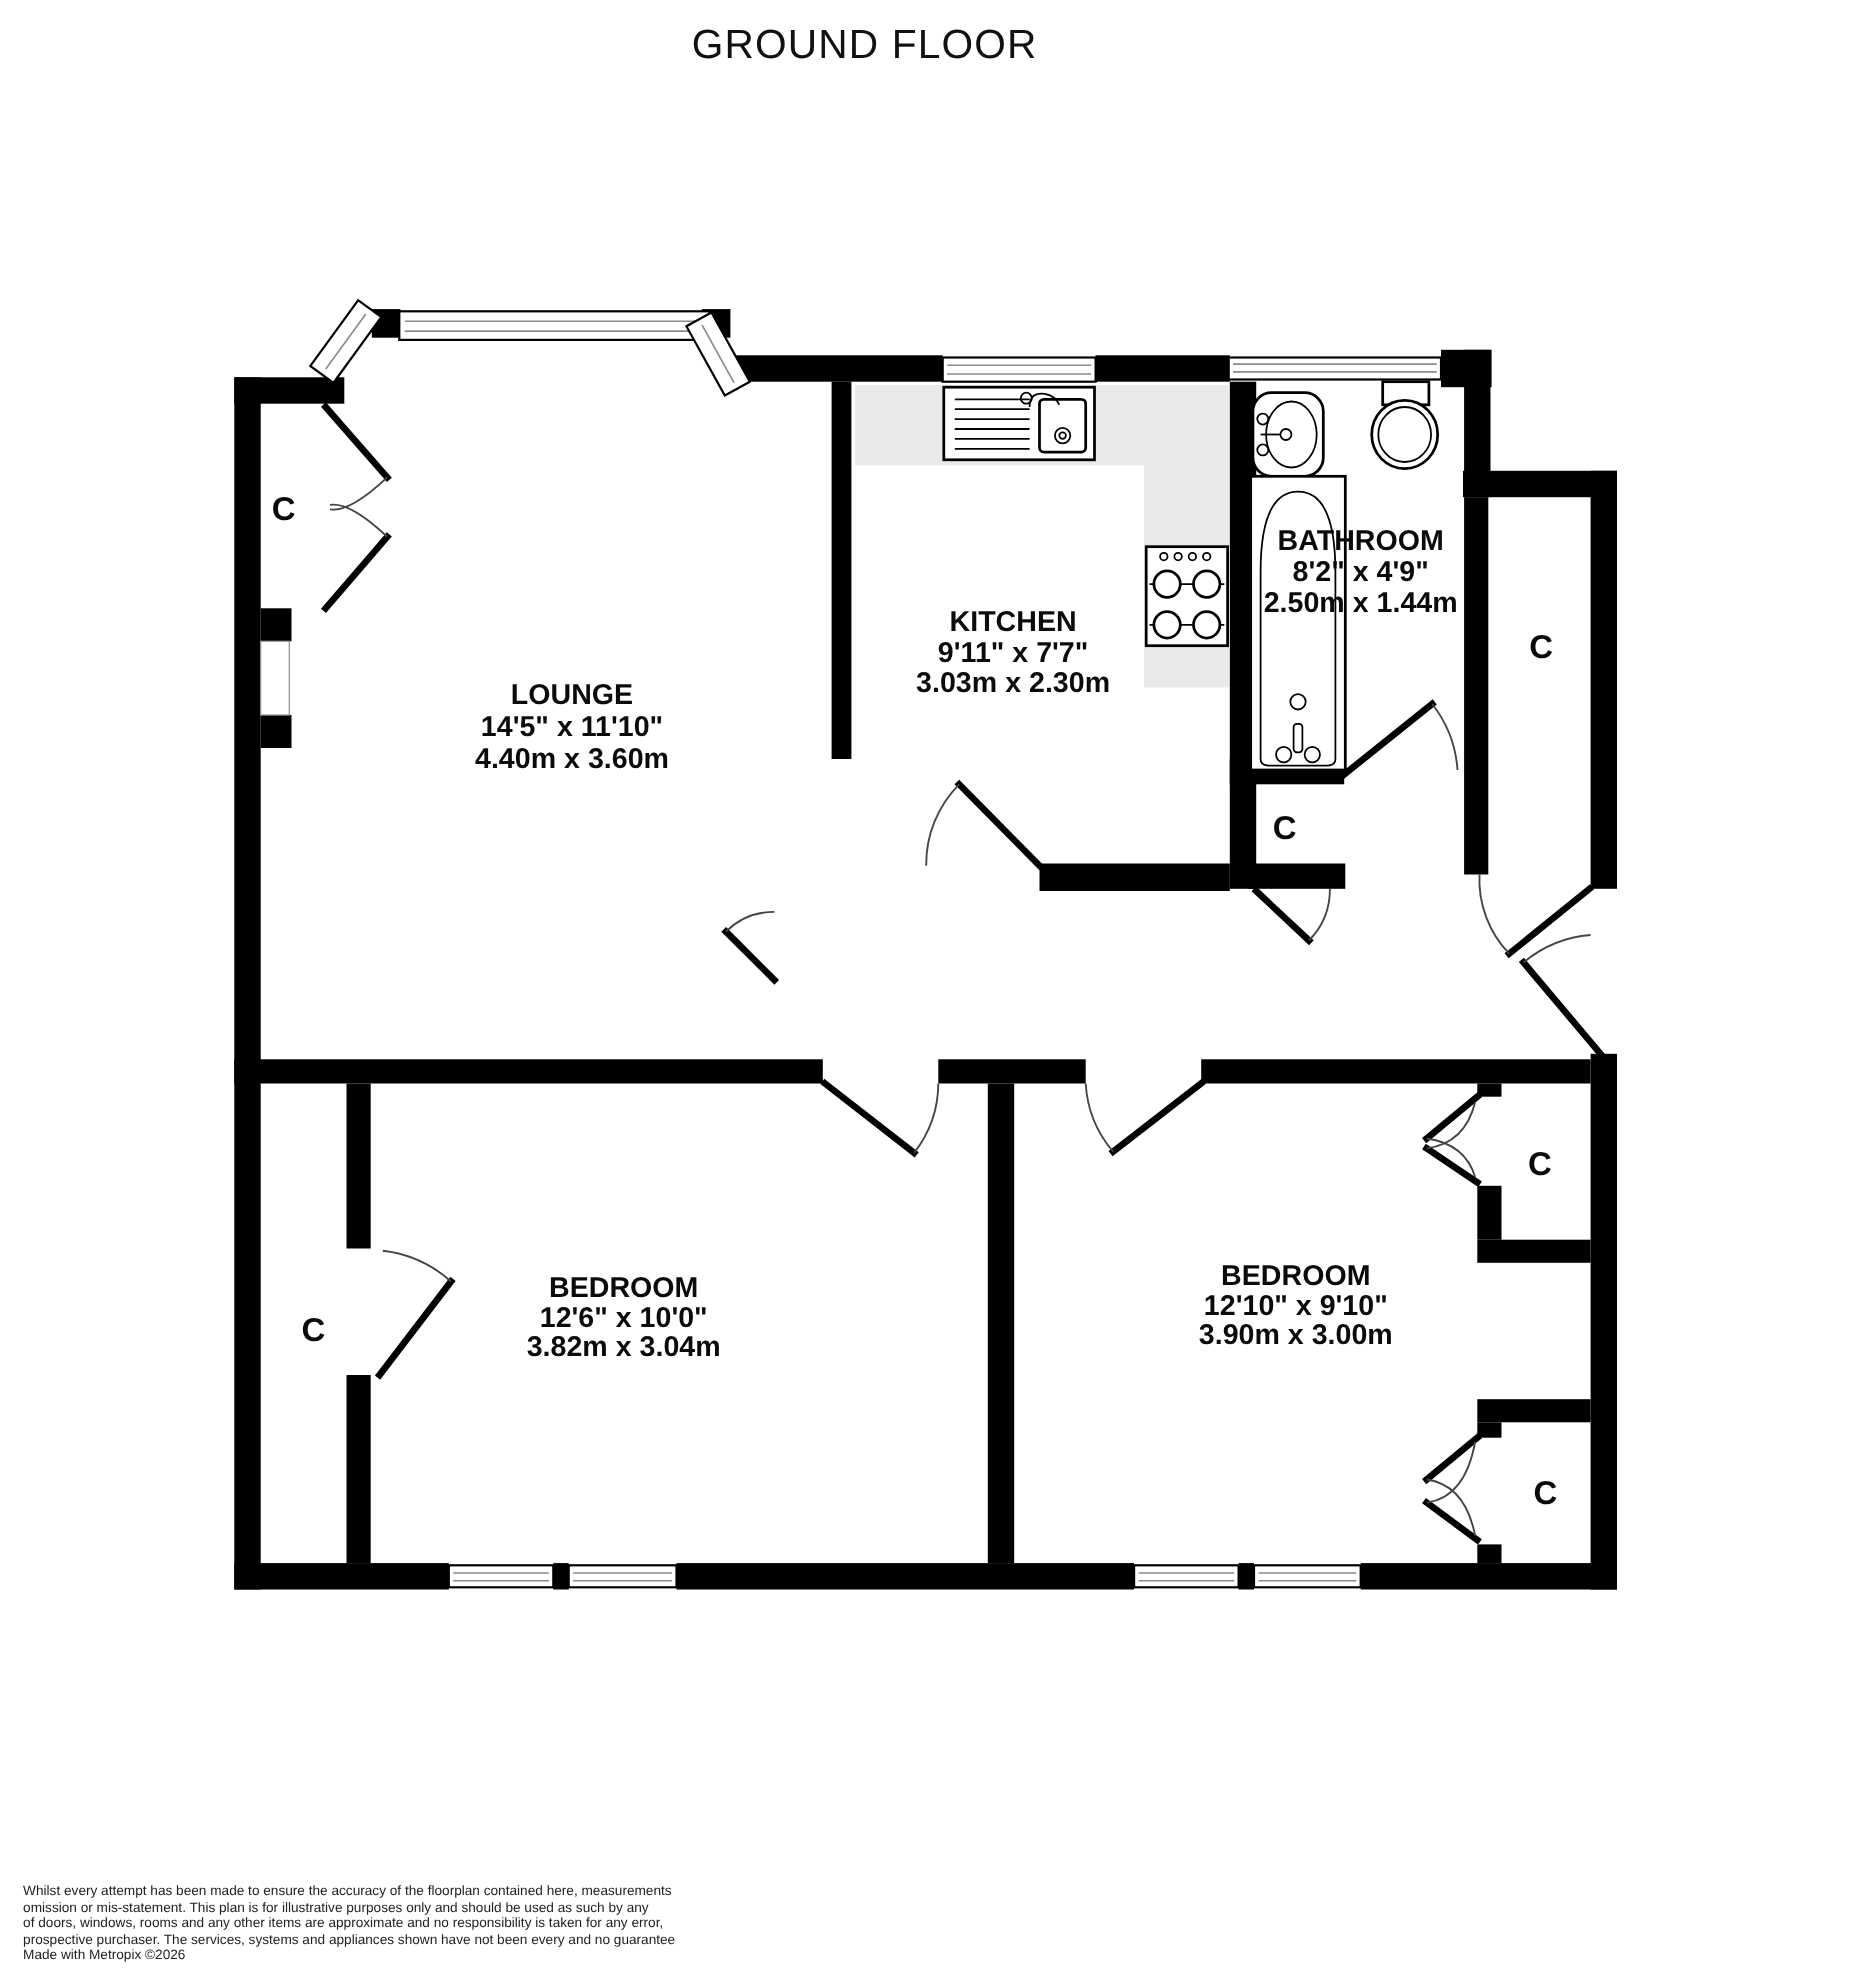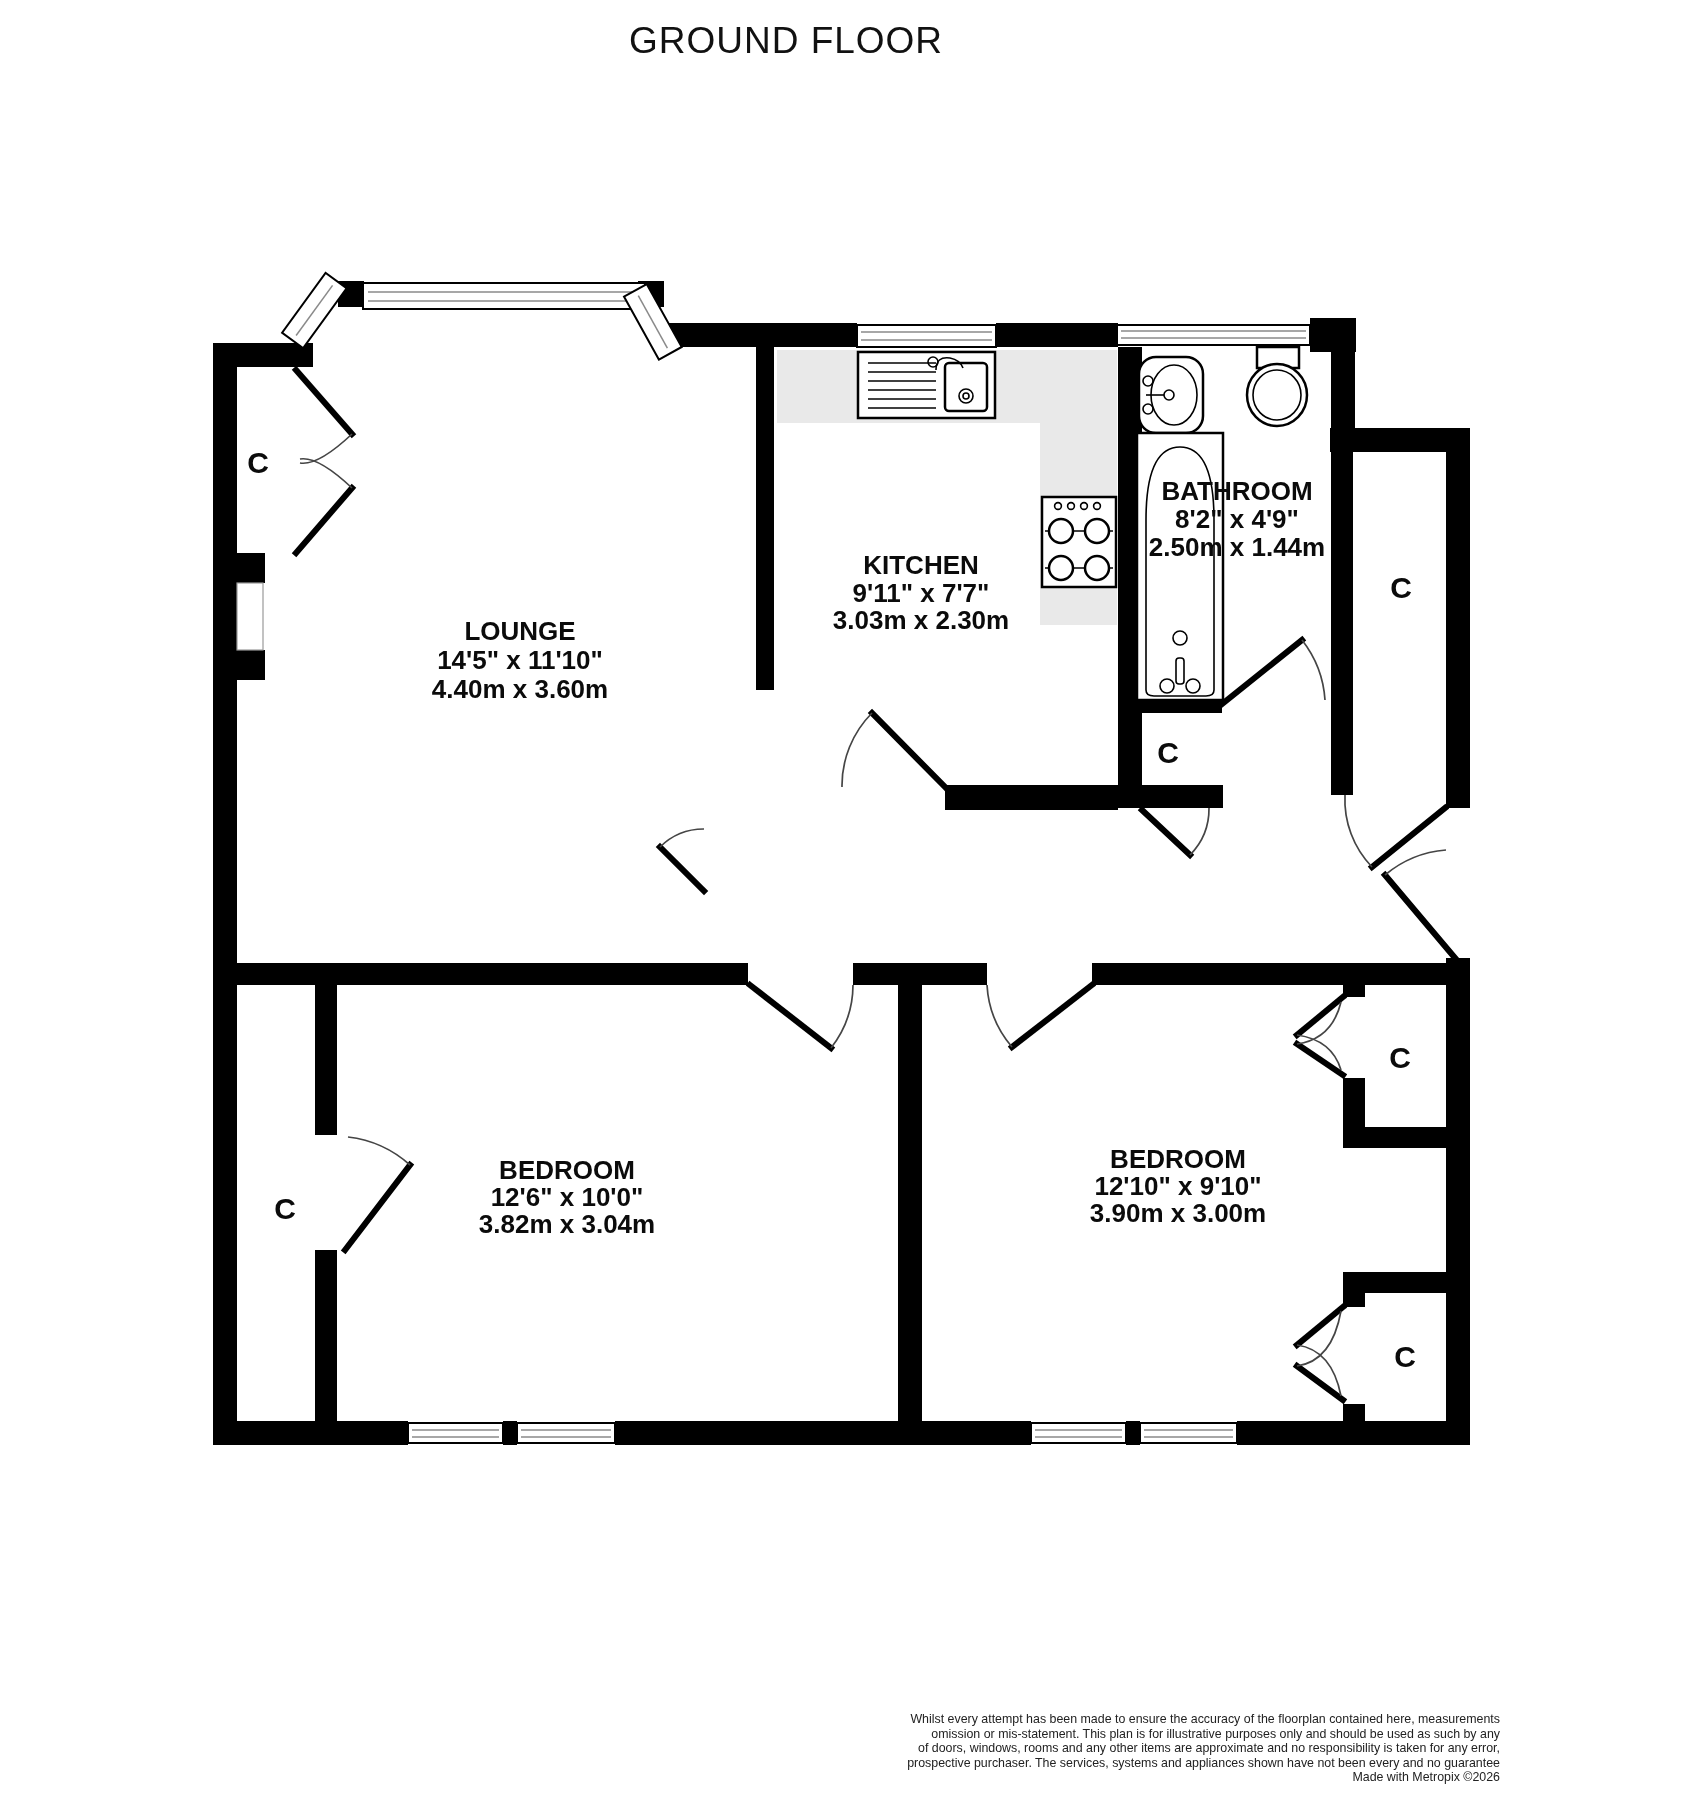--- a/index.html
+++ b/index.html
@@ -1,21 +1,21 @@
 <!DOCTYPE html>
 <html><head>
 <meta charset="utf-8">
 <style>
   html,body{margin:0;padding:0;background:#fff;}
   .stage{position:relative;width:1684px;height:1800px;background:#fff;overflow:hidden;
          font-family:"Liberation Sans",sans-serif;}
   .title{position:absolute;top:20px;left:0;width:1500px;text-align:center;
          font-size:37px;font-weight:400;letter-spacing:1px;color:#111;margin-left:36px;}
-  .footer{position:absolute;top:1712px;left:0;width:1500px;text-align:right;
-          font-size:12.4px;line-height:14.6px;color:#222;}
+  .footer{position:absolute;top:1712px;left:0;width:1500px;text-align:left;
+          font-size:12.4px;line-height:14.6px;color:#222;padding-left:21px;}
   .credit{margin-top:0px;}
   svg{position:absolute;top:0;left:0;}
   .wall{fill:#000;}
   .recess{fill:#fff;stroke:#9a9a9a;stroke-width:1.2;}
   .win{fill:#fff;stroke:#000;stroke-width:2;}
   .wline{stroke:#8a8a8a;stroke-width:1.5;}
   .leaf{stroke:#000;stroke-width:6;stroke-linecap:square;}
   .arc{fill:none;stroke:#454545;stroke-width:1.7;}
   .counter{fill:#e9e9e9;}
   .fix{fill:#fff;stroke:#000;stroke-width:2.5;}

